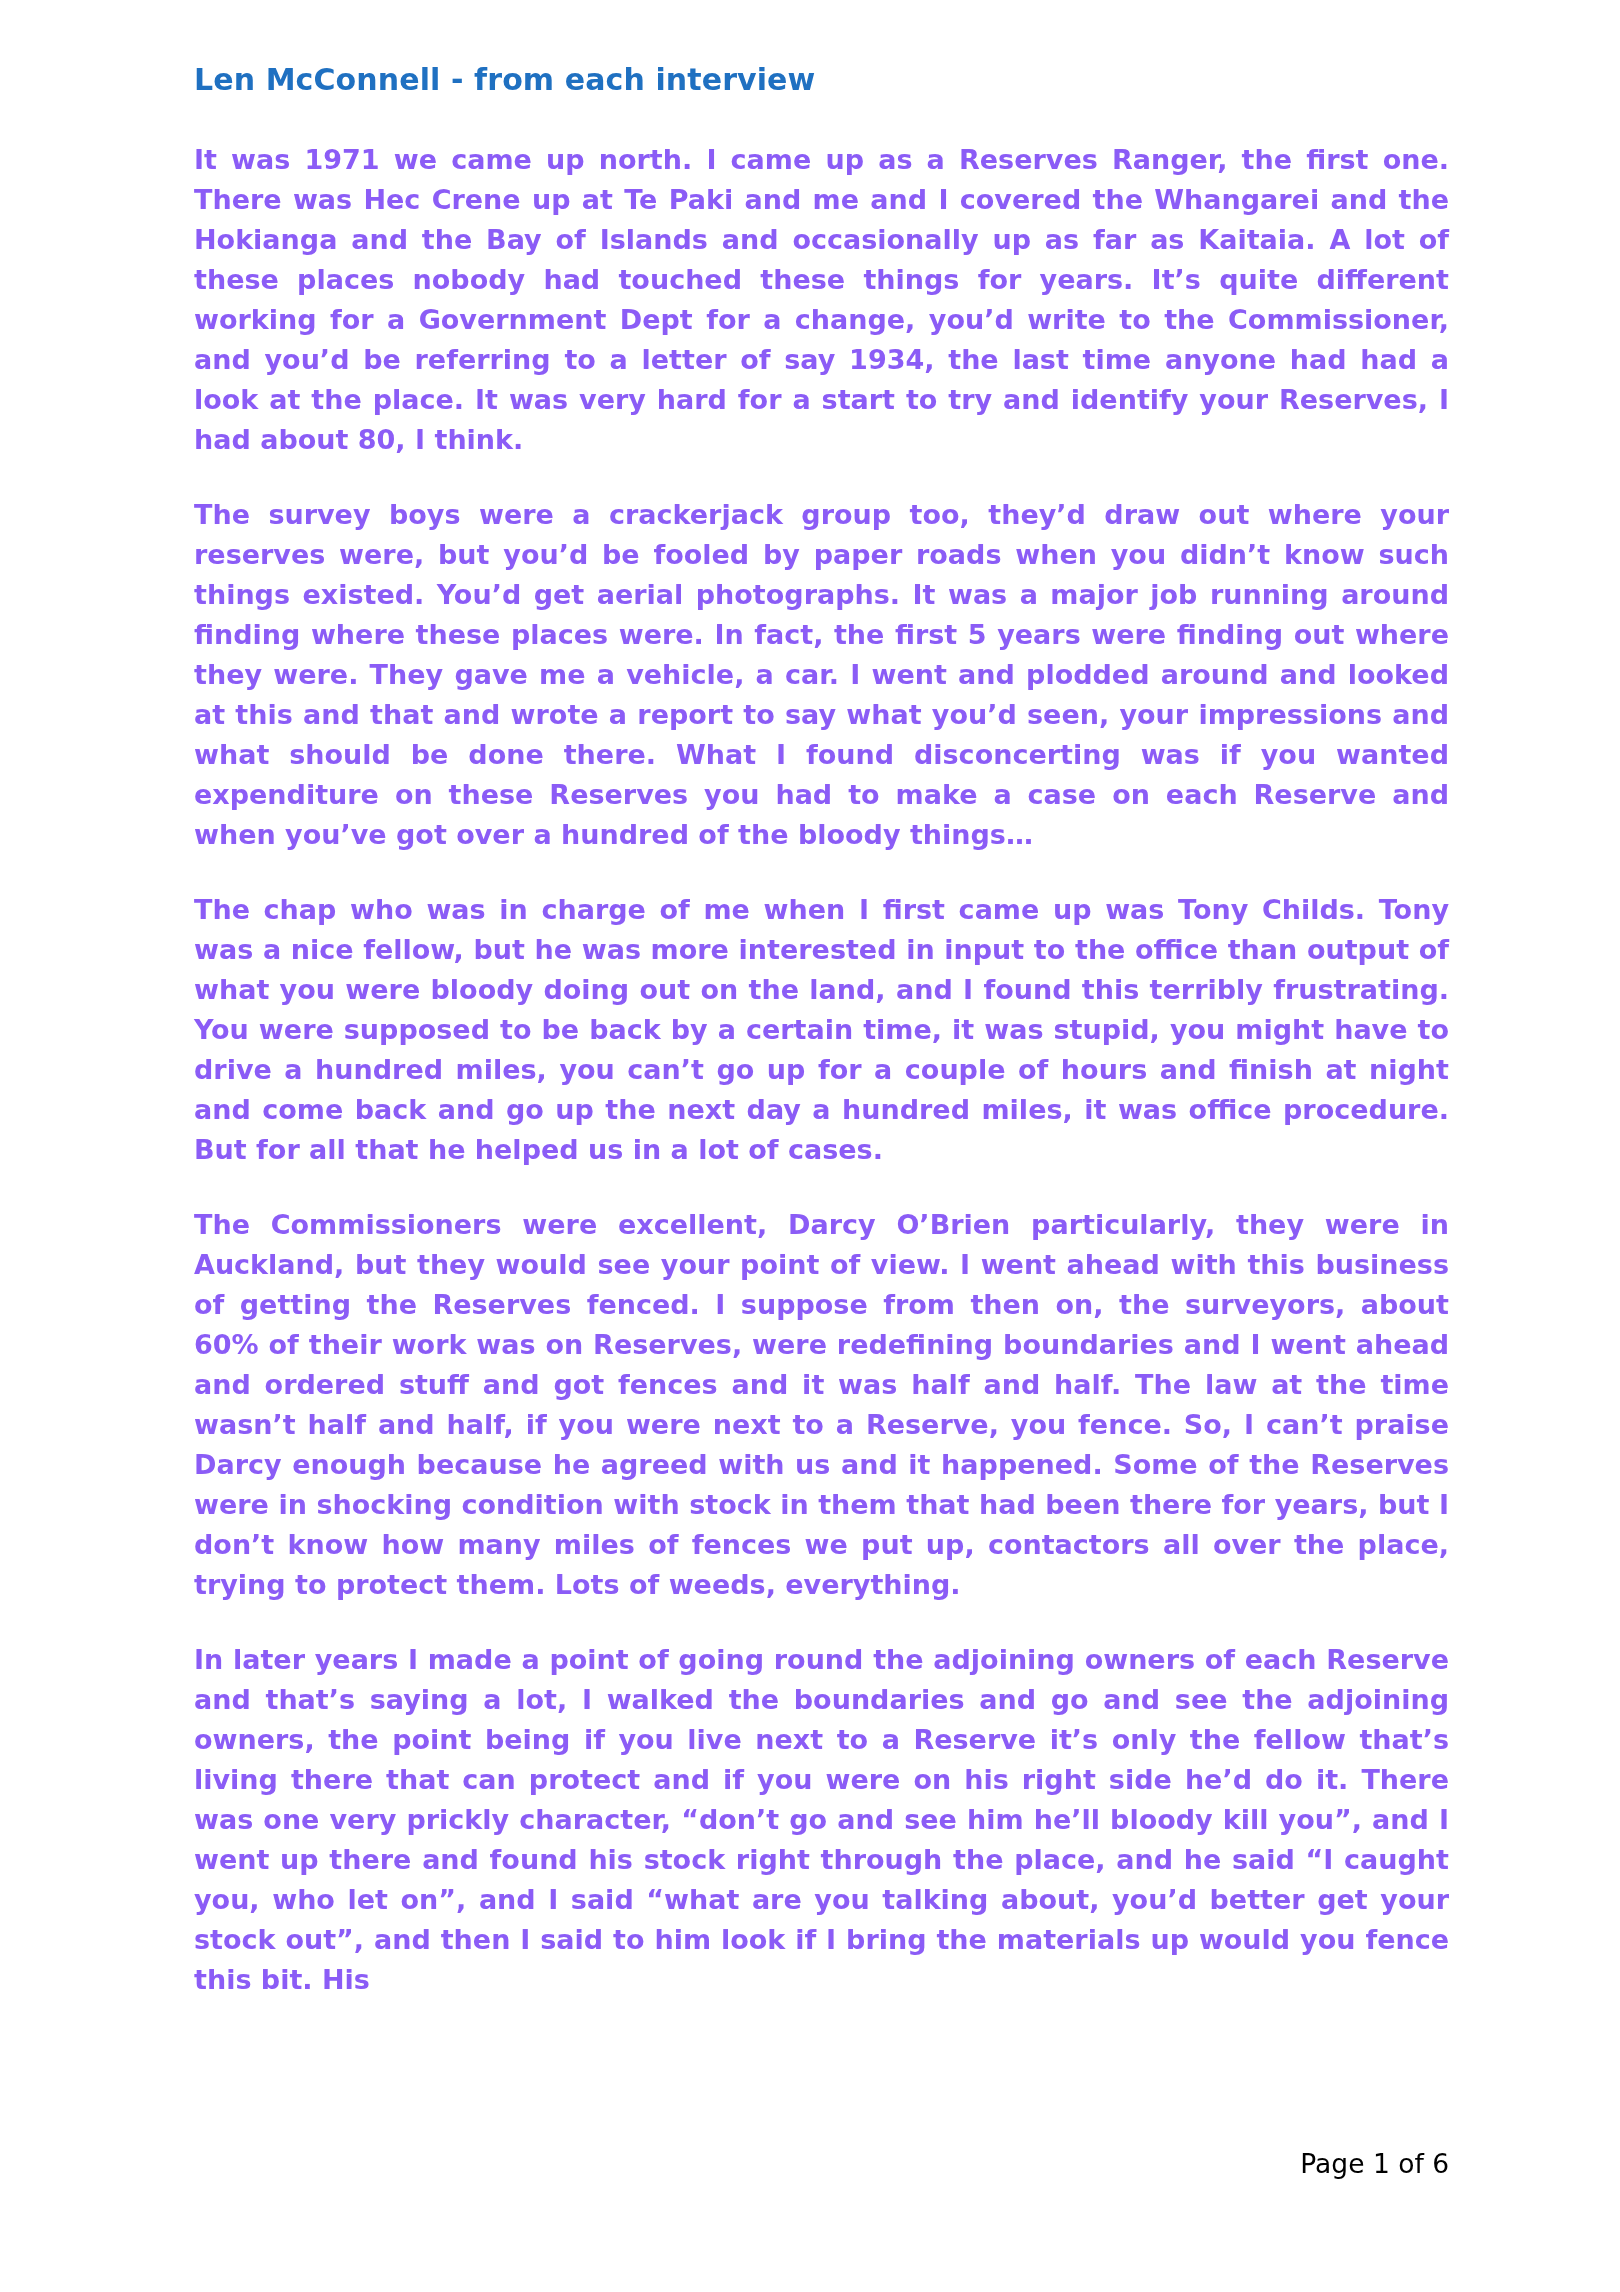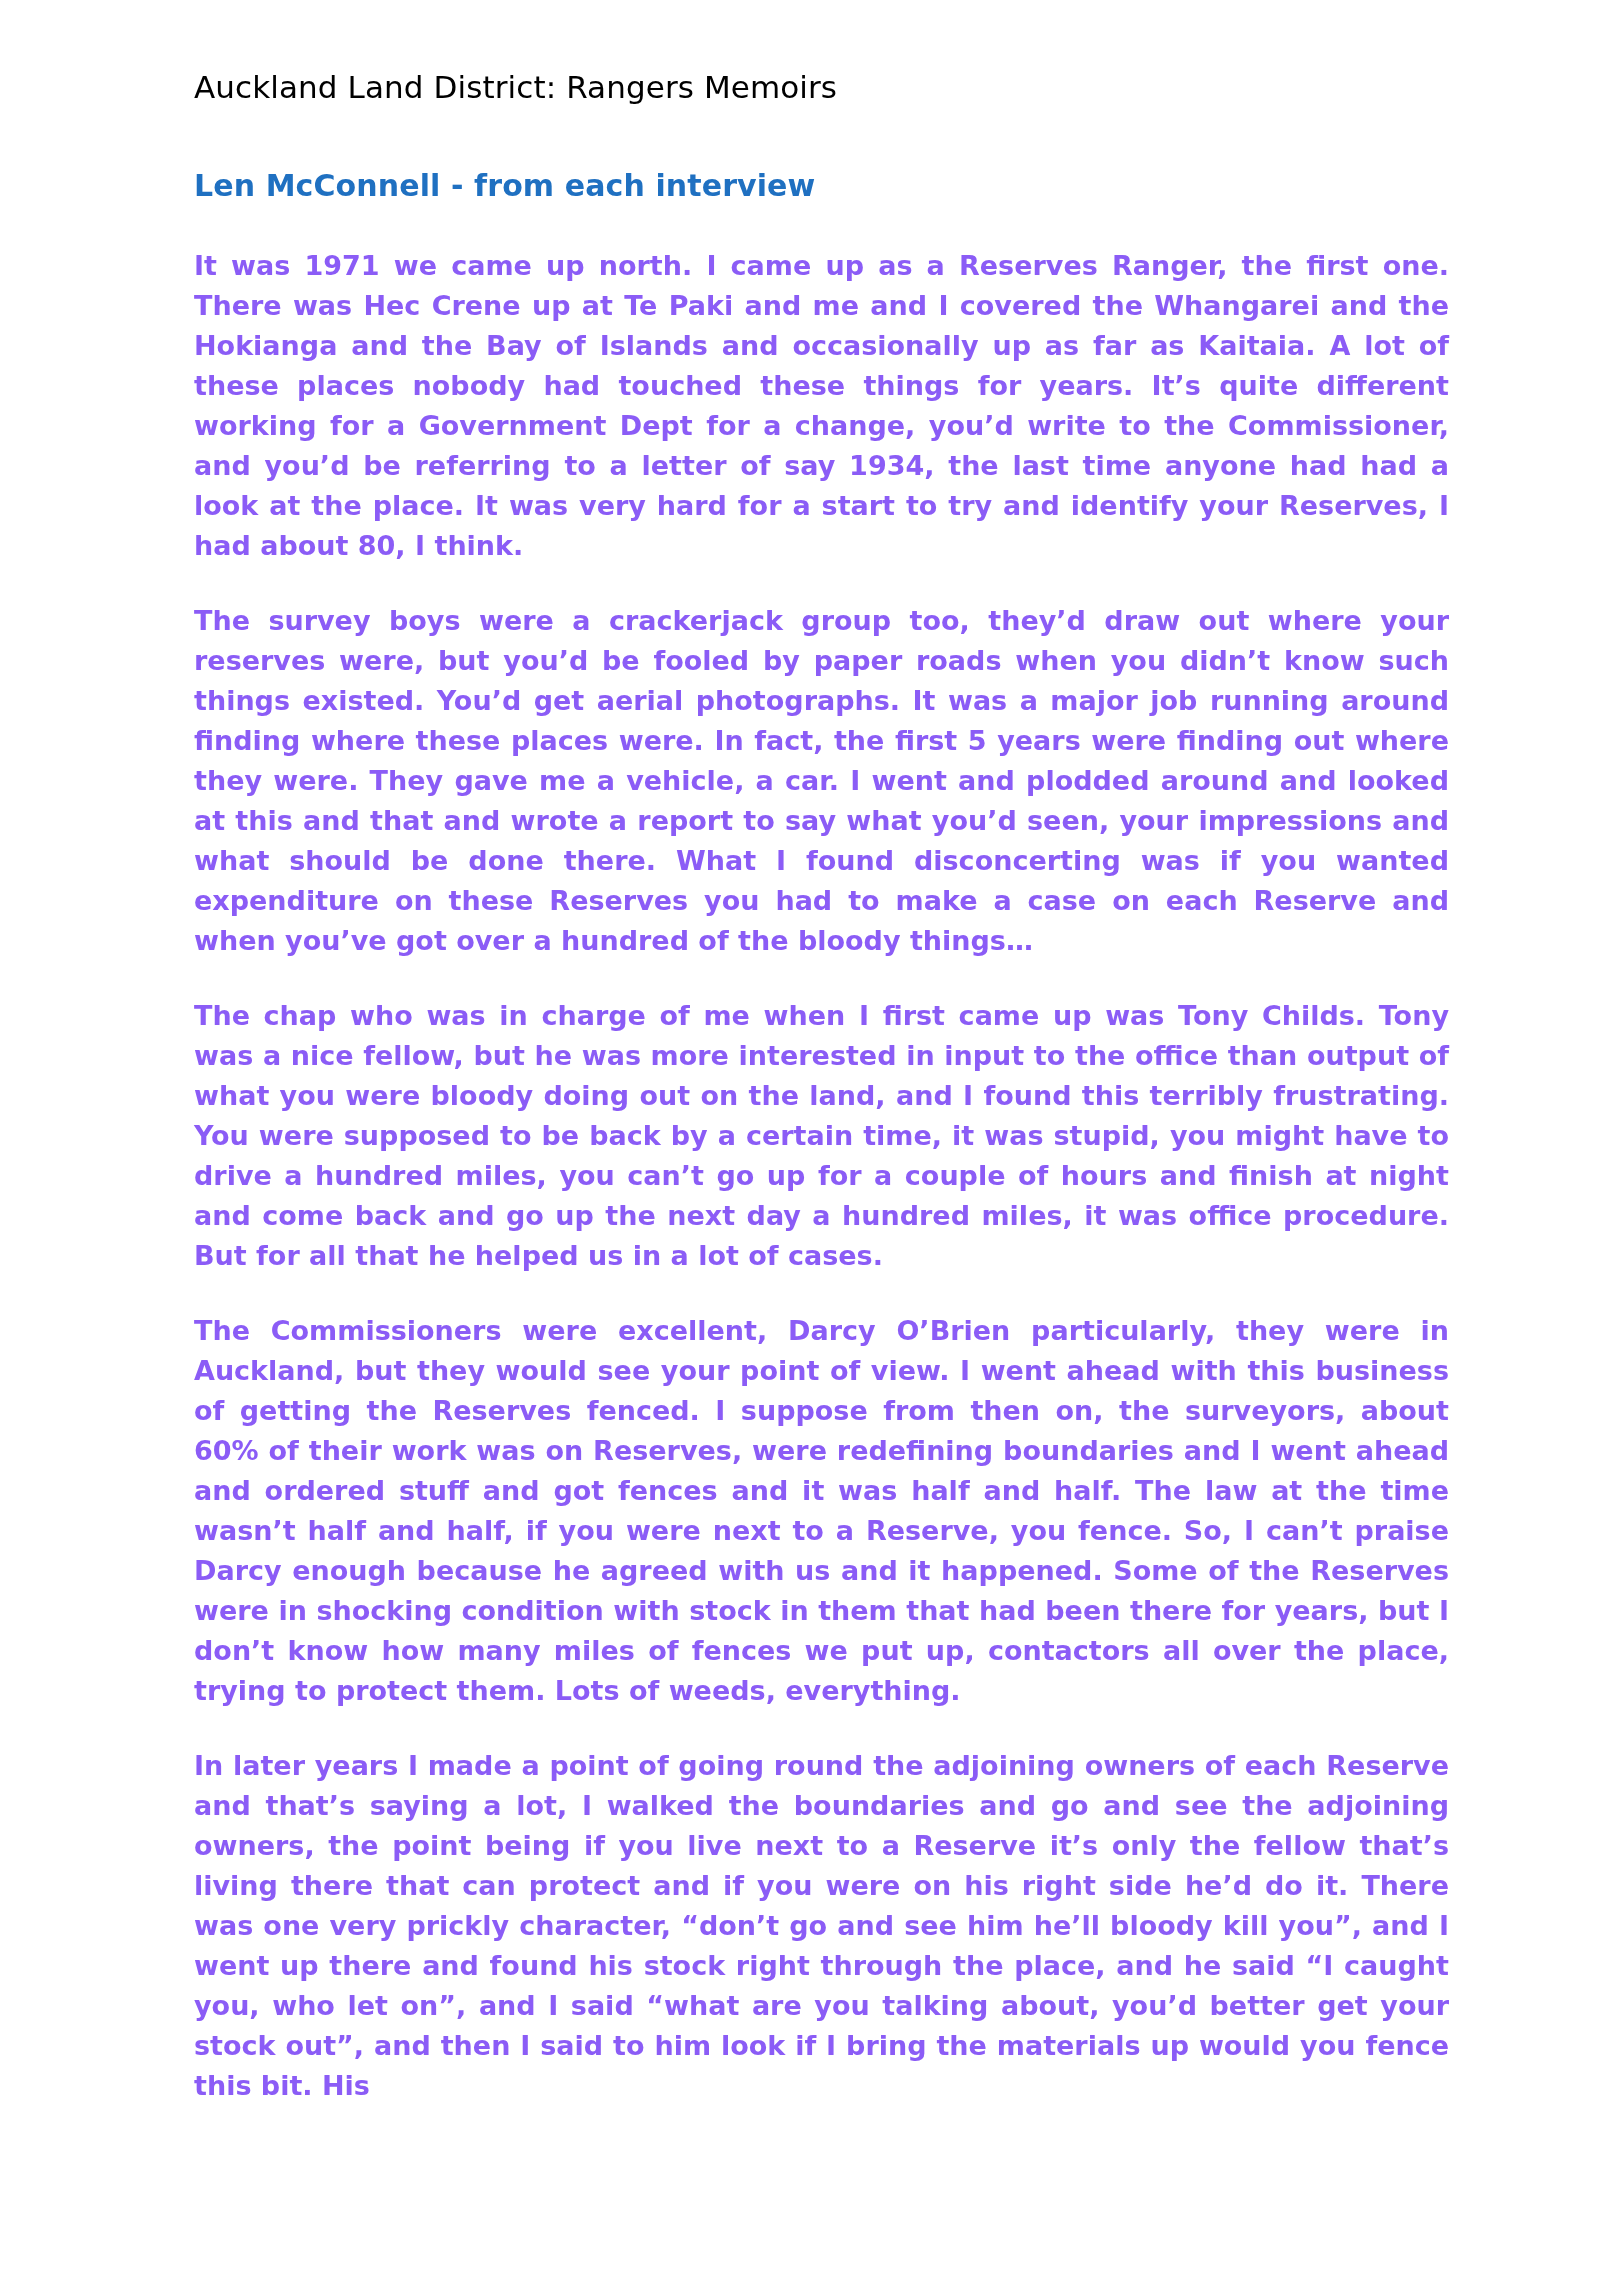--- a/index.html
+++ b/index.html
@@ -66,29 +66,29 @@
     color: #000000;
   }
 </style>
 </head>
 <body>
 
 <div class="page">
 
   <div class="page-inner">
 
-    <div class="doc-header">Auckland Land District: Rangers Memoirs</div>
 
     <h2 class="doc-heading">Len McConnell - from each interview</h2>
 
     <div class="body-copy">
       <p class="para">It was 1971 we came up north. I came up as a Reserves Ranger, the first one. There was  Hec Crene up at Te Paki and me and I covered the Whangarei and the Hokianga and the Bay of Islands and occasionally up as far as Kaitaia. A lot of these places nobody had touched these things for years. It’s quite different working for a Government Dept for a change, you’d write to the Commissioner, and you’d be referring to a letter of say 1934, the last time anyone had had a look at the place. It was very hard for a start to try and identify your Reserves, I had about 80, I think.</p>
       <p class="para">The survey boys were a crackerjack group too, they’d draw out where your reserves were, but you’d be fooled by paper roads when you didn’t know such things existed. You’d get aerial photographs. It was a major job running around finding where these places were. In  fact, the first 5 years were finding out where they were. They gave me a vehicle, a car. I went and plodded around and looked at this and that and wrote a report to say what you’d  seen, your impressions and what should be done there. What I found disconcerting was if  you wanted expenditure on these Reserves you had to make a case on each Reserve and when you’ve got over a hundred of the bloody things…</p>
       <p class="para">The chap who was in charge of me when I first came up was Tony Childs. Tony was a nice  fellow, but he was more interested in input to the office than output of what you were bloody  doing out on the land, and I found this terribly frustrating.  You were supposed to be back by  a certain time, it was stupid, you might have to drive a hundred miles, you can’t go up for a  couple of hours and finish at night and come back and go up the next day a hundred miles,  it was office procedure.  But for all that he helped us in a lot of cases.</p>
       <p class="para">The Commissioners were excellent, Darcy O’Brien particularly, they were in Auckland,  but  they would see your point of view. I went ahead with this business of getting the  Reserves fenced. I suppose from then on, the surveyors, about 60% of their work was on Reserves,  were redefining boundaries and I went ahead and ordered stuff and got fences and it was half and half. The law at the time wasn’t half and half, if you were next to a Reserve, you fence. So, I can’t praise Darcy enough because he agreed with us and it happened. Some of the Reserves were in shocking condition with stock in them that had been there for years, but I don’t know how many miles of fences we put up, contactors all over the place, trying to protect them. Lots of weeds, everything.</p>
       <p class="para">In later years I made a point of going round the adjoining owners of each Reserve and that’s  saying a lot, I walked the boundaries and go and see the adjoining owners, the point being if  you live next to a Reserve it’s only the fellow that’s living there that can protect and if you  were on his right side he’d do it. There was one very prickly character, “don’t go and see him  he’ll bloody kill you”, and I went up there and found his stock right through the place, and he  said “I caught you, who let on”, and I said “what are you talking about, you’d better get your stock out”, and then I said to him look if I bring the materials up would you fence this bit. His</p>
     </div>
 
   </div>
 
+  <div class="doc-footer">Page 1 of 6</div>
 
 </div>
 
 
 </body></html>

